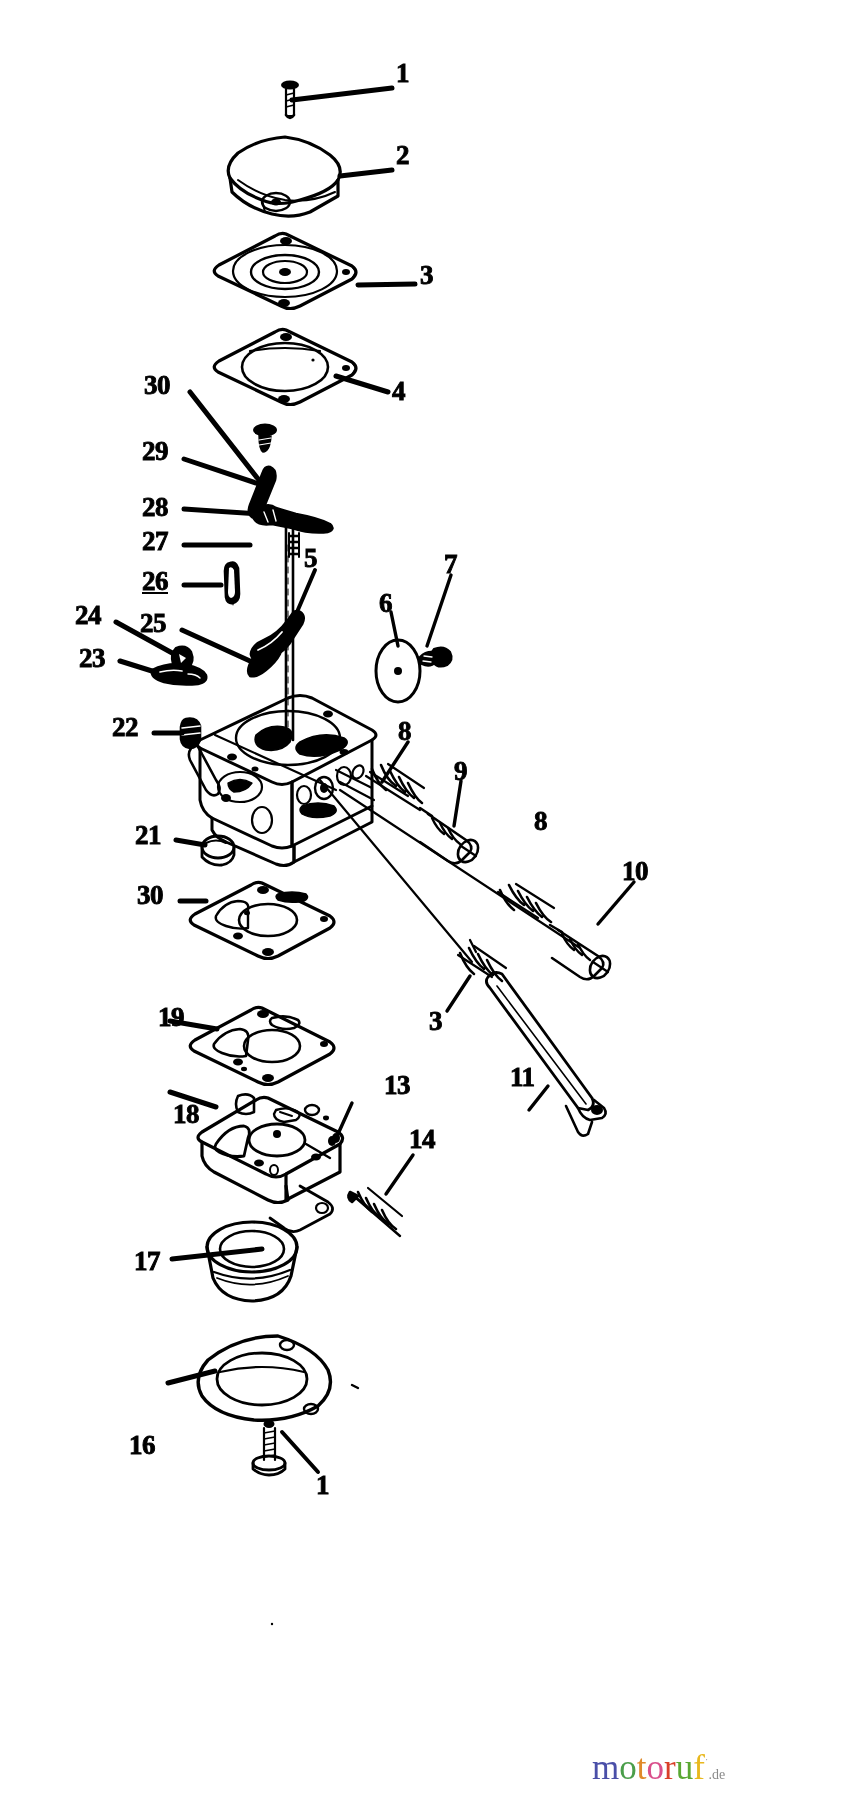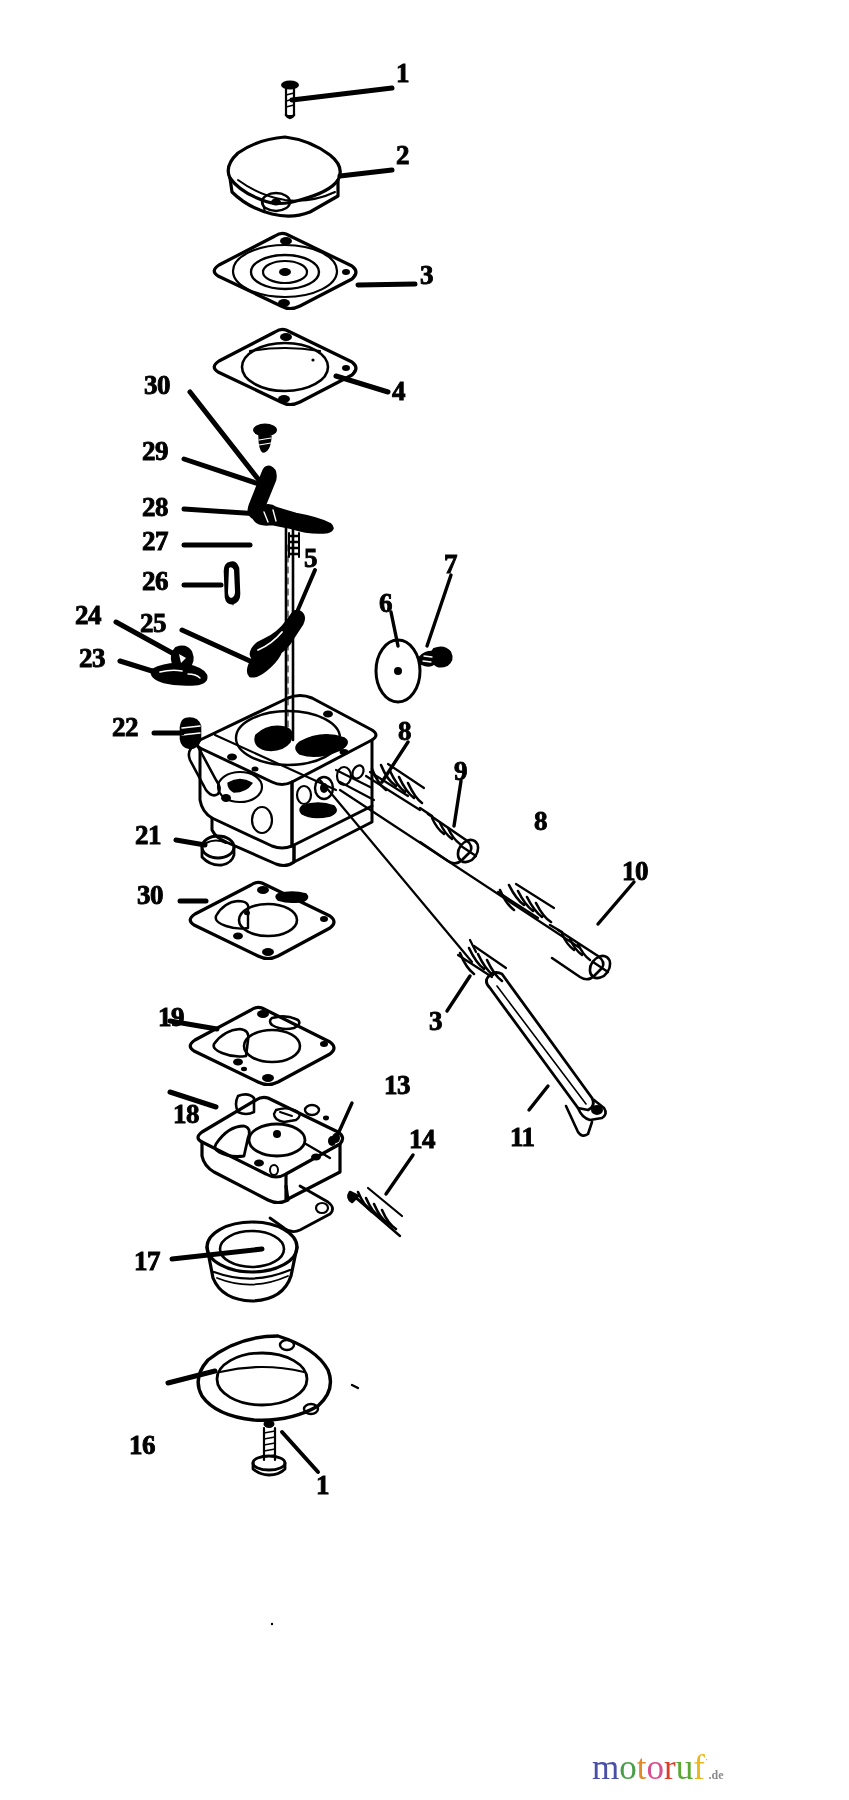--- a/index.html
+++ b/index.html
@@ -22,21 +22,21 @@
   }
   .wm{
     position:absolute;
     left:592px;top:1748px;
     font-family:"Liberation Serif", serif;
     font-size:35px;
     letter-spacing:0px;
     white-space:nowrap;
   }
   .wm span{font-weight:400;}
-  .wm .suffix{font-size:12px;color:#8a8a8a;font-weight:bold;}
+  .wm .suffix{font-size:14px;color:#8a8a8a;}
   .wm .dot{font-size:11px;vertical-align:super;color:#9a9a9a;}
 </style>
 </head>
 <body>
 
 <div id="stage">
 
   <svg class="diagram" viewBox="0 0 849 1800" xmlns="http://www.w3.org/2000/svg">
     <g fill="none" stroke="#000" stroke-linecap="round" stroke-linejoin="round">
 
@@ -410,36 +410,36 @@
   <div class="callout" style="left:396px;top:142px;">2</div>
   <div class="callout" style="left:420px;top:262px;">3</div>
   <div class="callout" style="left:392px;top:378px;">4</div>
   <div class="callout" style="left:304px;top:545px;">5</div>
   <div class="callout" style="left:379px;top:590px;">6</div>
   <div class="callout" style="left:444px;top:551px;">7</div>
   <div class="callout" style="left:398px;top:718px;">8</div>
   <div class="callout" style="left:454px;top:758px;">9</div>
   <div class="callout" style="left:534px;top:808px;">8</div>
   <div class="callout" style="left:622px;top:858px;">10</div>
-  <div class="callout" style="left:510px;top:1124px;">11</div>
+  <div class="callout" style="left:510px;top:1064px;">11</div>
   <div class="callout" style="left:429px;top:1008px;">3</div>
   <div class="callout" style="left:340px;top:1072px;margin-left:44px;">13</div>
   <div class="callout" style="left:409px;top:1126px;">14</div>
   <div class="callout" style="left:316px;top:1472px;">1</div>
   <div class="callout" style="left:129px;top:1432px;">16</div>
   <div class="callout" style="left:134px;top:1248px;">17</div>
   <div class="callout" style="left:129px;top:1101px;margin-left:44px;">18</div>
   <div class="callout" style="left:129px;top:1004px;margin-left:29px;">19</div>
   <div class="callout" style="left:137px;top:882px;">30</div>
   <div class="callout" style="left:135px;top:822px;">21</div>
   <div class="callout" style="left:112px;top:714px;">22</div>
   <div class="callout" style="left:79px;top:645px;">23</div>
   <div class="callout" style="left:75px;top:602px;">24</div>
   <div class="callout" style="left:140px;top:610px;">25</div>
-  <div class="callout" style="left:142px;top:568px;">26</div>
+  <div class="callout" style="left:142px;top:568px;text-decoration:underline;">26</div>
   <div class="callout" style="left:142px;top:528px;">27</div>
   <div class="callout" style="left:142px;top:494px;">28</div>
   <div class="callout" style="left:142px;top:438px;">29</div>
   <div class="callout" style="left:144px;top:372px;">30</div>
 
   <div class="wm">
     <span style="color: rgb(74, 79, 168);">m</span><span style="color: rgb(74, 158, 74);">o</span><span style="color: rgb(224, 138, 42);">t</span><span style="color: rgb(217, 79, 140);">o</span><span style="color: rgb(217, 63, 40);">r</span><span style="color: rgb(90, 168, 50);">u</span><span style="color: rgb(232, 184, 30);">f</span><span class="dot">˙</span><span class="suffix" style="color: rgb(138, 138, 138);">.de</span>
   </div>
 
 </div>

